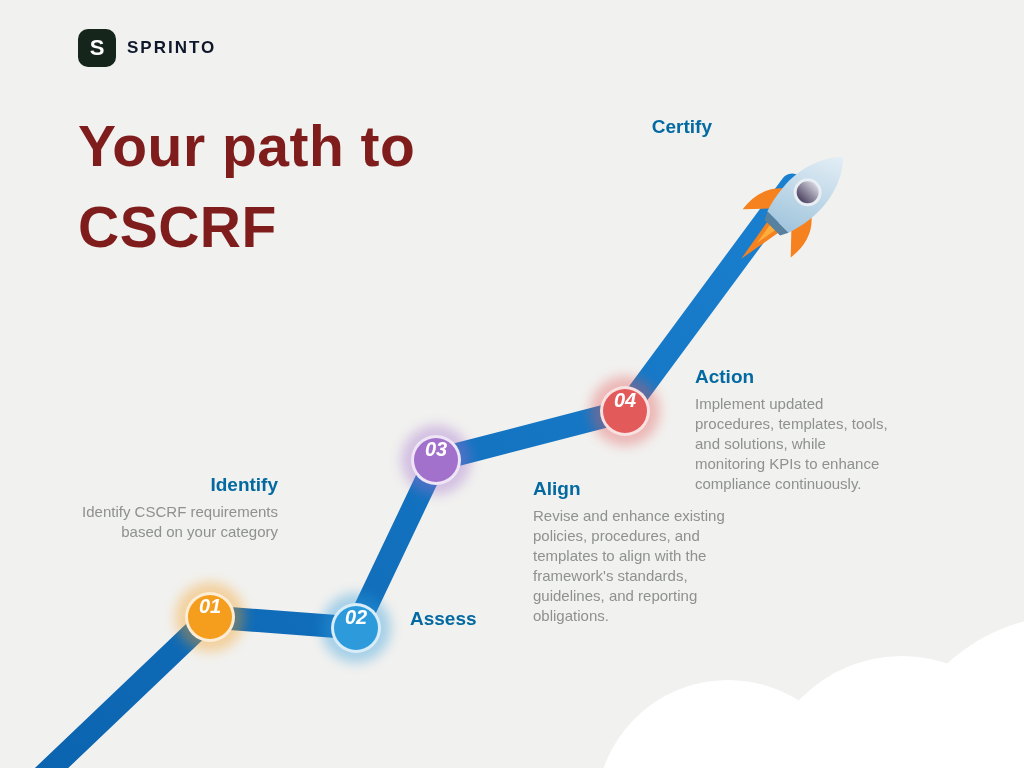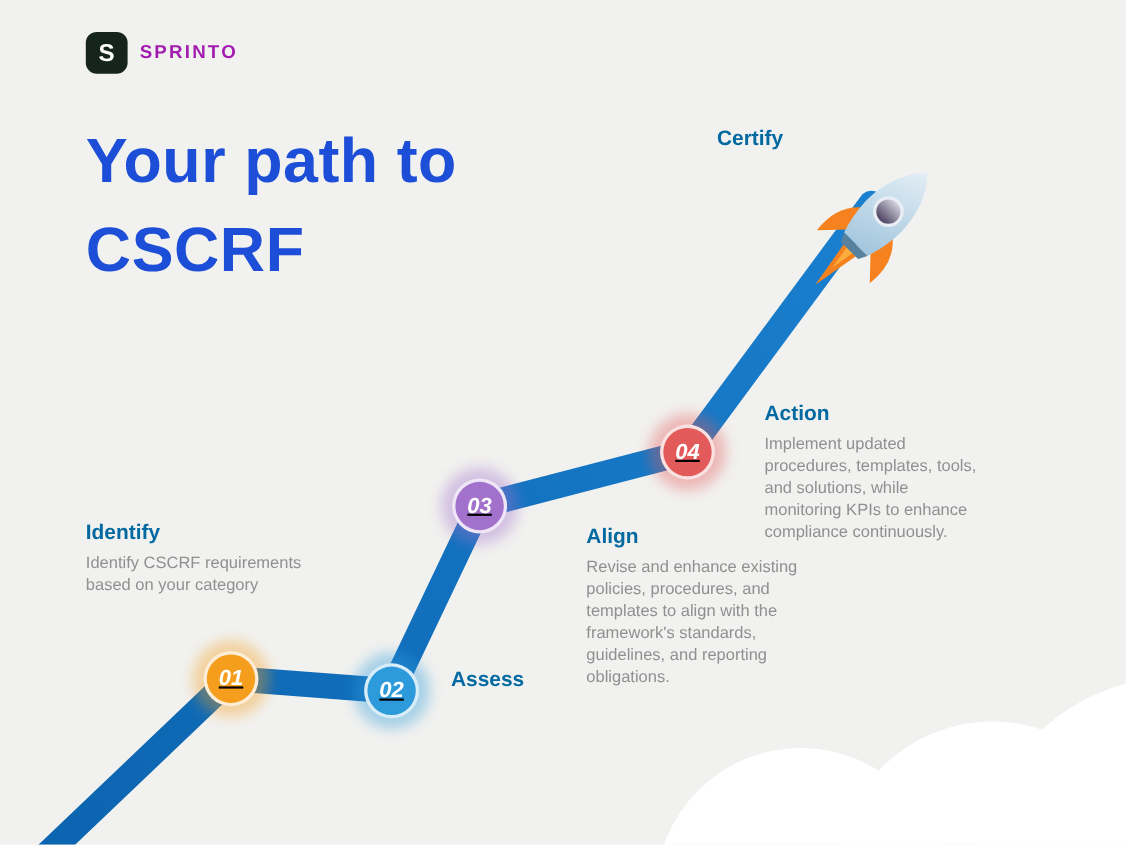--- a/index.html
+++ b/index.html
@@ -36,30 +36,30 @@
     display: flex;
     align-items: center;
     justify-content: center;
     font-size: 22px;
     font-weight: 800;
   }
   .logo-text {
     font-size: 17px;
     font-weight: 800;
     letter-spacing: 2px;
-    color: #a21caf;
+    color: #0f172a;
   }
 
   
   .title {
     position: absolute;
     left: 78px; top: 106px;
     margin: 0;
     z-index: 5;
-    color: #1d4ed8;
+    color: #7f1d1d;
     font-size: 57px;
     font-weight: 800;
     line-height: 81px;
     letter-spacing: 0.5px;
   }
   .title .title-line { display: block; }
 
   
   .marker {
     position: absolute;
@@ -75,23 +75,22 @@
     opacity: 0.38;
     filter: blur(6px);
   }
   .marker .core {
     position: absolute;
     inset: 15px;
     border-radius: 50%;
     background: var(--c, #999);
     border: 3px solid rgba(255,255,255,0.82);
     display: flex;
-    align-items: center;
+    align-items: flex-start;
     justify-content: center;
-    text-decoration: underline;
   }
   .marker .num {
     color: #FFFFFF;
     font-size: 20px;
     font-weight: 800;
     font-style: italic;
   }
   .m1 { left: 210px; top: 617px; }
   .m2 { left: 356px; top: 628px; }
   .m3 { left: 436px; top: 460px; }
@@ -107,21 +106,21 @@
     font-size: 19px;
     font-weight: 800;
     color: #0369a1;
   }
   .step-text p {
     margin: 0;
     font-size: 15px;
     line-height: 20px;
     color: #8E9190;
   }
-  .identify { left: 78px;  top: 474px; width: 200px; }
+  .identify { left: 78px;  top: 474px; width: 200px; text-align: right; }
   .assess   { left: 410px; top: 608px; width: 192px; }
   .align    { left: 533px; top: 478px; width: 205px; }
   .action   { left: 695px; top: 366px; width: 198px; }
   .certify  { left: 549px; top: 116px; width: 163px; text-align: right; }
 </style>
 </head>
 <body>
 
 <div class="stage">
 

